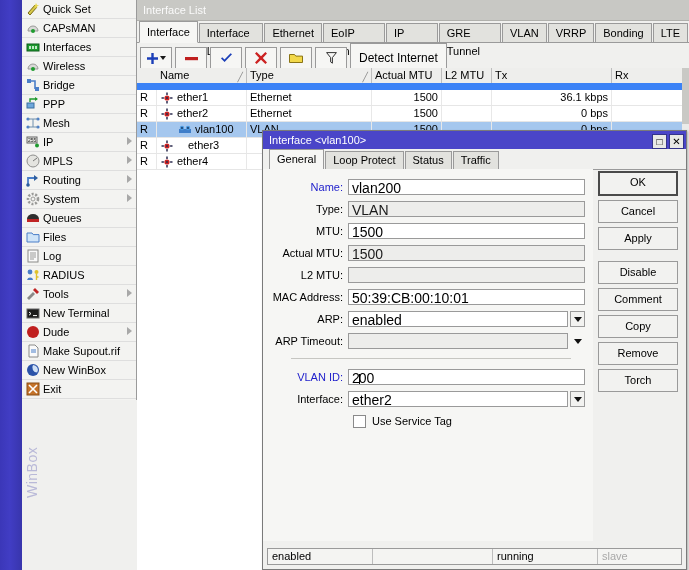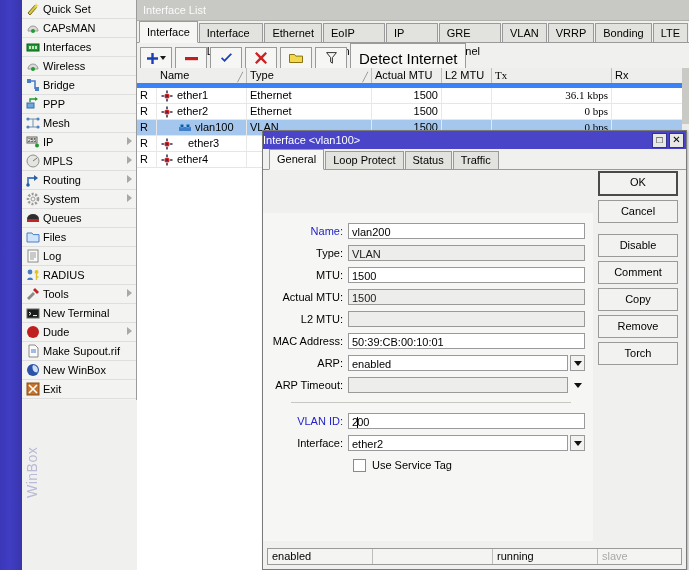--- a/index.html
+++ b/index.html
@@ -40,70 +40,70 @@
   .tab{height:18px;line-height:18px;padding:0 7px;font-size:11px;
     background:#e2e2de;border:1px solid #9a9a9a;border-bottom:none;
     margin-right:1px;border-radius:1px 1px 0 0;}
   .tab.active{background:#f6f6f4;height:20px;line-height:20px;
     border-bottom:1px solid #f6f6f4;margin-bottom:-1px;}
 
   .toolbar{height:26px;background:#f0f0ee;display:flex;align-items:center;
     padding:2px 3px;gap:3px;border-bottom:1px solid #bcbcb8;}
   .tbtn{height:20px;min-width:24px;background:#f6f6f4;border:1px solid #9a9a9a;
     display:flex;align-items:center;justify-content:center;gap:2px;padding:0 3px;}
-  .tbtn.text{padding:4px 8px;font-size:15px;}
+  .tbtn.text{padding:4px 8px;font-size:12px;}
   .tb-caret{width:0;height:0;border-left:3px solid transparent;
     border-right:3px solid transparent;border-top:4px solid #1a1a1a;}
 
   
   .tbl{position:absolute;left:0;right:0;top:68px;bottom:0;background:#fff;}
-  .thead{display:flex;height:15px;background:#eeeeec;border-bottom:5px solid #3b82f6;
+  .thead{display:flex;height:15px;background:#eeeeec;border-bottom:7px solid #3b82f6;
     font-size:11px;align-items:flex-end;}
   .th{border-right:1px solid #bdbdbd;padding:0 3px;line-height:15px;
     position:relative;overflow:hidden;white-space:nowrap;box-sizing:border-box;}
   .th .sortm{position:absolute;right:3px;top:2px;color:#8a8a8a;font-size:9px;}
   .trow{display:flex;height:15px;font-size:11px;border-bottom:1px solid #e6e6e6;}
   .trow.sel{background:#a5c7ee;}
   .td{border-right:1px solid #e8e8e8;padding:0 3px;line-height:15px;
     overflow:hidden;white-space:nowrap;box-sizing:border-box;display:flex;align-items:center;}
   .td.num{justify-content:flex-end;}
   .c-flag{width:20px;flex:0 0 20px;}
   .c-name{width:90px;flex:0 0 90px;}
   .c-type{width:125px;flex:0 0 125px;}
   .c-amtu{width:70px;flex:0 0 70px;}
   .c-l2mtu{width:50px;flex:0 0 50px;}
-  .c-tx{width:120px;flex:0 0 120px;font-family:Liberation Serif, serif;}
+  .c-tx{width:120px;flex:0 0 120px;}
   .c-rx{width:95px;flex:0 0 95px;}
 
   
   .dlg{position:absolute;left:262px;top:130px;width:425px;height:440px;
     background:#f0f0ee;border:1px solid #7a7a7a;box-sizing:border-box;
     box-shadow:1px 1px 2px rgba(0,0,0,.25);}
   .dlg-title{height:18px;line-height:18px;background:#4a45c8;color:#fff;
-    font-size:11px;display:flex;align-items:center;}
+    font-size:11px;padding-left:6px;display:flex;align-items:flex-end;}
   .dlg-title .sp{flex:1;}
   .tbtn-sq{width:13px;height:13px;background:#e8e8e6;border:1px solid #33338a;
     margin-right:2px;display:flex;align-items:center;justify-content:center;
     font-size:10px;line-height:10px;color:#000;}
   .dlg-body{position:absolute;left:0;right:0;top:18px;bottom:0;}
   .dlg-tabs{height:20px;display:flex;align-items:flex-end;padding-left:6px;
     border-bottom:1px solid #9a9a9a;background:#f0f0ee;}
   .dtab{height:17px;line-height:17px;padding:0 7px;font-size:11px;
     background:#e2e2de;border:1px solid #9a9a9a;border-bottom:none;margin-right:1px;}
   .dtab.active{background:#f6f6f4;height:19px;line-height:19px;
     border-bottom:1px solid #f6f6f4;margin-bottom:-1px;}
 
   .form{position:absolute;left:0;top:20px;width:330px;bottom:28px;
-    background:#f6f6f4;padding-top:8px;box-sizing:border-box;margin-top:44px;}
+    background:#f6f6f4;padding-top:8px;box-sizing:border-box;}
   .frow{display:flex;align-items:center;height:20px;margin-bottom:2px;}
   .flabel{width:85px;text-align:right;padding-right:5px;font-size:11px;
     white-space:nowrap;box-sizing:border-box;}
   .flabel.blue{color:#2222cc;}
   .finput{flex:1;height:16px;line-height:16px;background:#fff;
-    border:1px solid #9a9a9a;padding:0 3px;font-size:11px;margin-right:8px;
+    border:1px solid #9a9a9a;padding:0 3px;font-size:14px;margin-right:8px;
     box-sizing:border-box;position:relative;overflow:hidden;}
   .finput.ro{background:#ededeb;color:#1a1a1a;}
   .finput.narrow{margin-right:2px;}
   .caret{display:inline-block;width:1px;height:11px;background:#000;
     vertical-align:-2px;margin:0 -1px;}
   .dd-btn{width:15px;height:16px;background:#f2f2f0;border:1px solid #9a9a9a;
     display:flex;align-items:center;justify-content:center;margin-right:8px;box-sizing:border-box;}
   .dd-plain{width:15px;height:16px;display:flex;align-items:center;
     justify-content:center;margin-right:8px;}
   .tri{width:0;height:0;border-left:4px solid transparent;
@@ -603,20 +603,21 @@
         <div class="chkrow">
           <span class="chk"></span>
           <span>Use Service Tag</span>
         </div>
 
       </div>
 
       <div class="btncol" id="btncol">
           <div class="dbtn def">OK</div>
           <div class="dbtn">Cancel</div>
+          <div class="dbtn">Apply</div>
           <div class="btngap"></div>
           <div class="dbtn">Disable</div>
           <div class="dbtn">Comment</div>
           <div class="dbtn">Copy</div>
           <div class="dbtn">Remove</div>
           <div class="dbtn">Torch</div>
         </div>
 
       <div class="dlg-status" id="dlgstatus">
           <div class="sfield" style="flex: 0 0 105px;">enabled</div>

